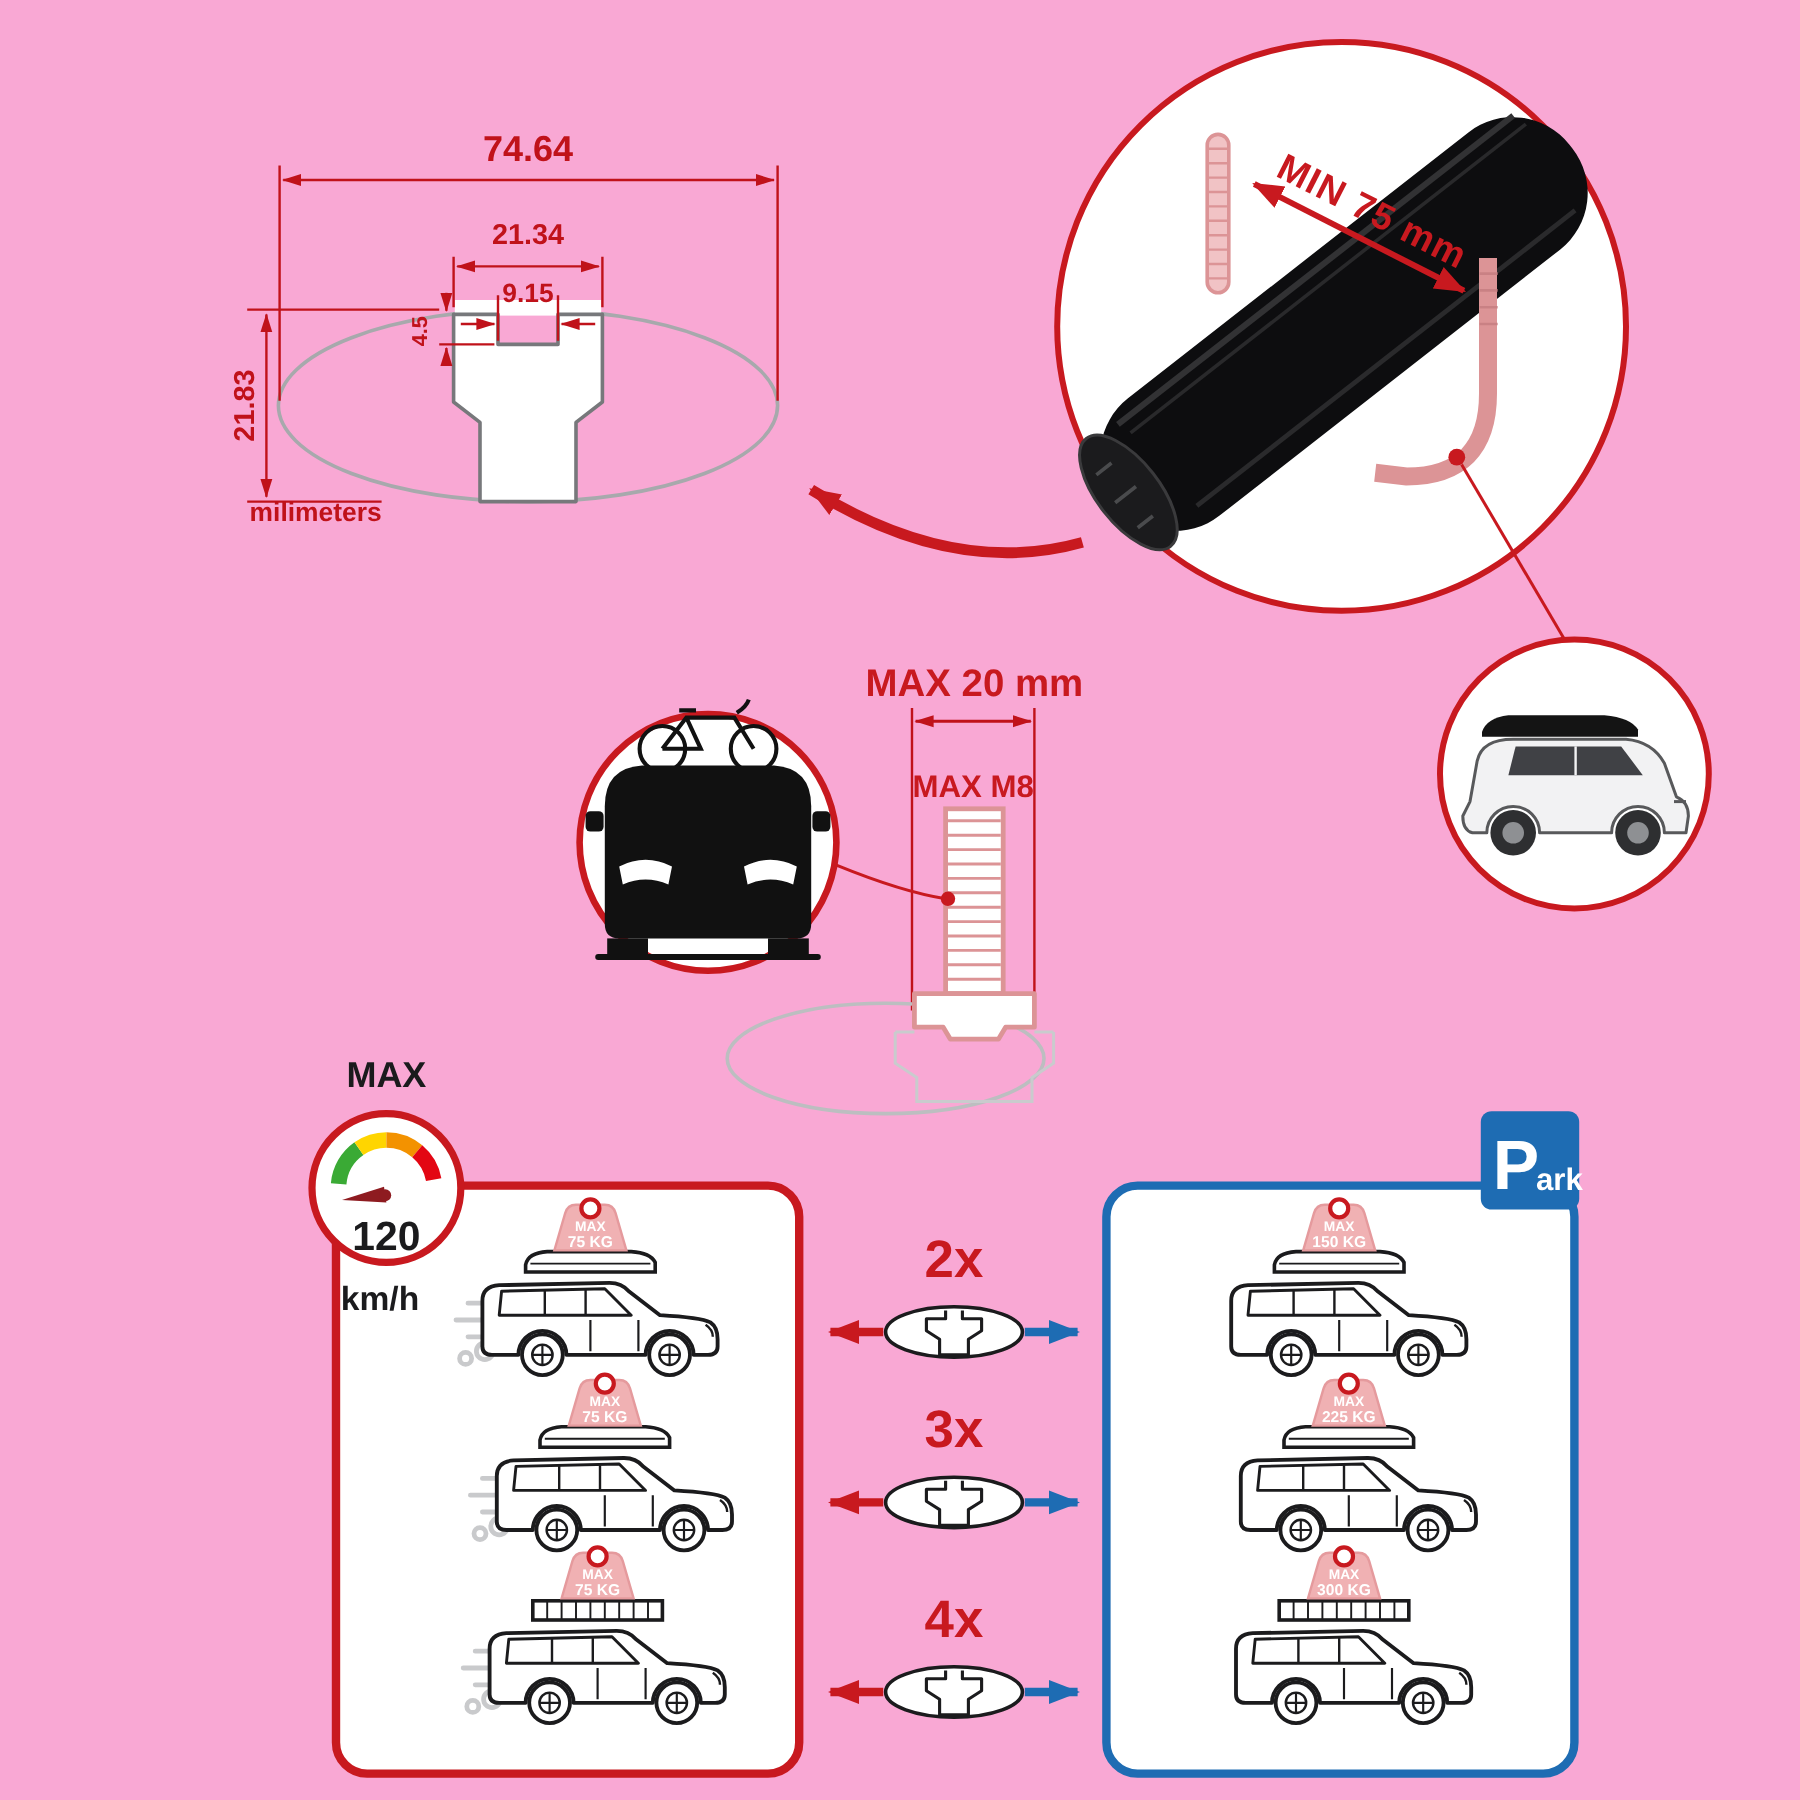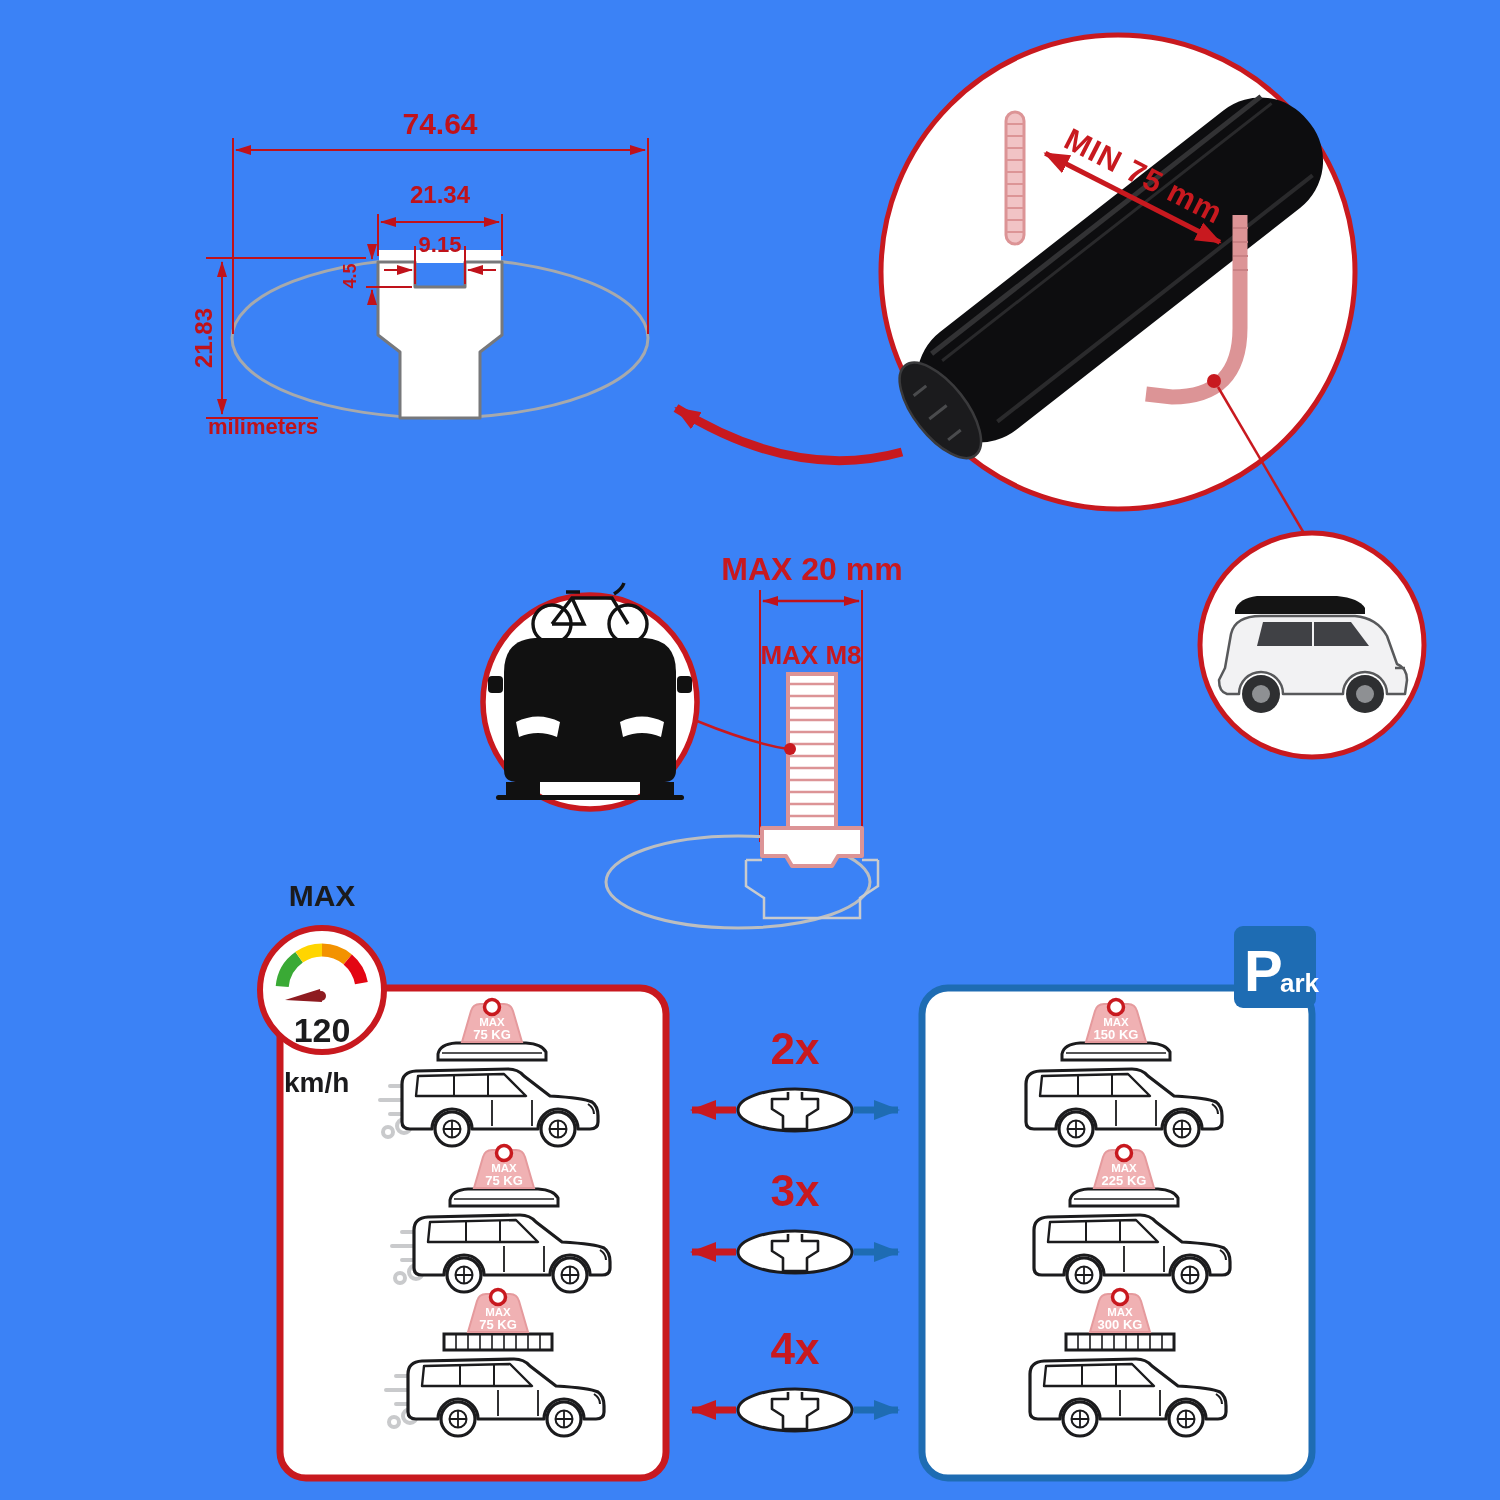--- a/index.html
+++ b/index.html
@@ -1,16 +1,16 @@
 <!DOCTYPE html>
 <html><head>
 <meta charset="utf-8">
 <style>
   html,body{margin:0;padding:0;background:#fff;}
-  #stage{position:relative;width:1500px;height:1500px;background:#3b82f6;overflow:hidden;
+  #stage{position:relative;width:1500px;height:1500px;background:#f9a8d4;overflow:hidden;
          font-family:"Liberation Sans",sans-serif;}
   svg text{font-family:"Liberation Sans",sans-serif;}
   .dim{fill:#C0121A;font-weight:bold;}
   .redlbl{fill:#C8191F;font-weight:bold;}
   .blk{fill:#1B1B1D;font-weight:bold;}
   .wht{fill:#ffffff;font-weight:bold;}
 </style>
 </head>
 <body>
 

